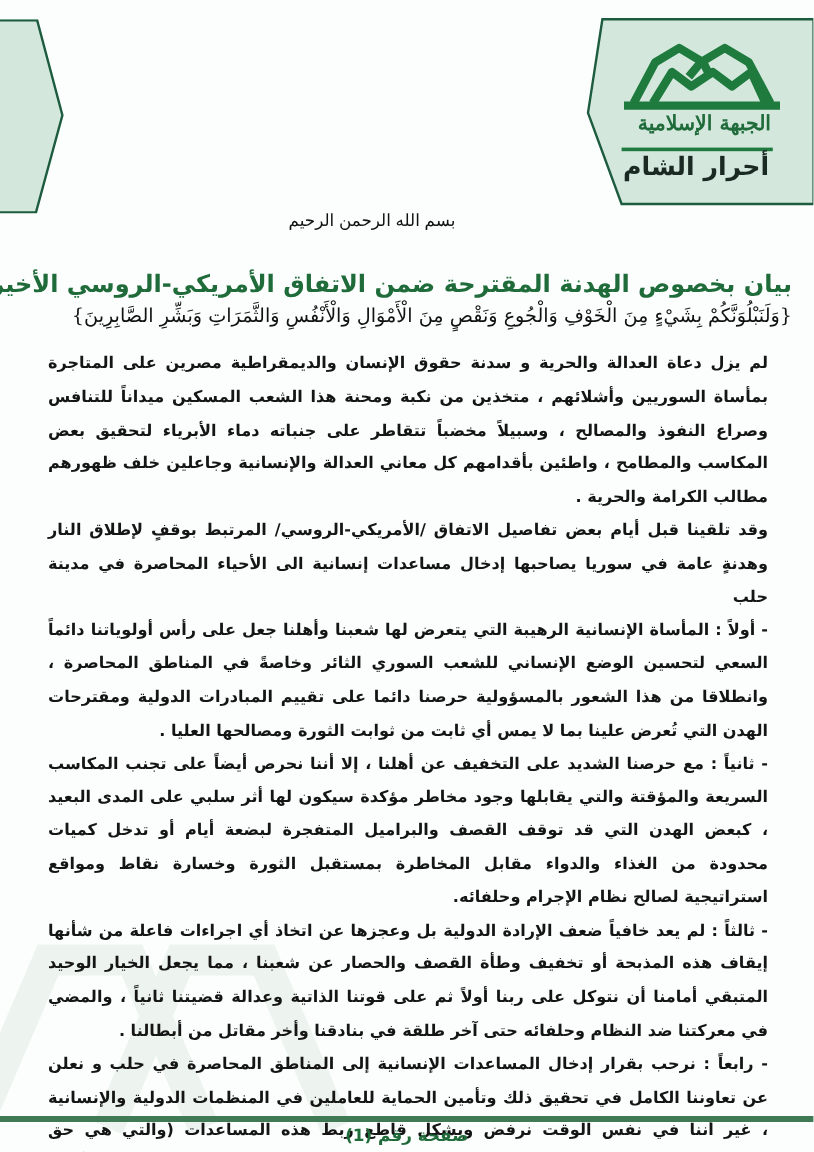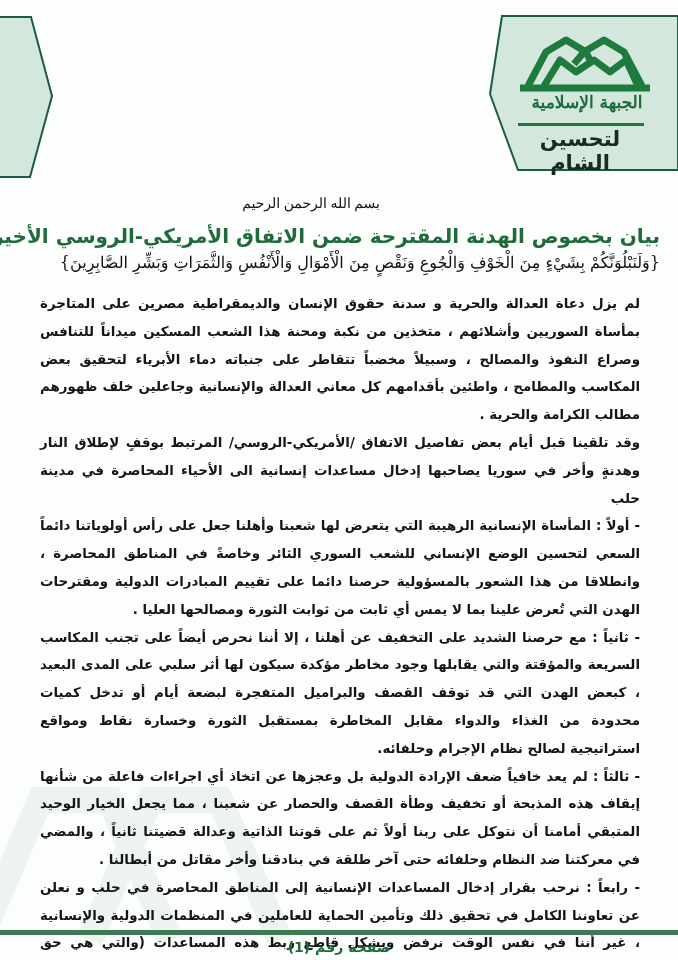--- a/index.html
+++ b/index.html
@@ -25,22 +25,22 @@
     font-weight: bold; letter-spacing: 0;
   }
   .logo-rule {
     position: absolute; right: 34px; top: 123px; width: 126px; height: 3px; background: #1f7a3e;
   }
   .logo-text-sub {
     position: absolute; right: 28px; top: 127px; width: 140px; text-align: center;
     font-family: "DejaVu Sans", sans-serif; font-size: 21px; font-weight: bold; color: #1a2a22; direction: rtl;
   }
   .basmala {
-    position: absolute; left: 240px; top: 175px; width: 140px; 
-    font-family: Liberation Serif, serif; font-size: 14px; color: #111; direction: rtl; margin-top: 20px;
+    position: absolute; left: 240px; top: 175px; width: 140px; text-align: center;
+    font-family: Liberation Sans, sans-serif; font-size: 14px; color: #111; direction: rtl;
   }
   .title {
     position: absolute; left: 60px; top: 224px; width: 600px; text-align: center;
     font-family: "DejaVu Sans", sans-serif; font-weight: bold; font-size: 20px; color: #1f6b3a;
     direction: rtl; white-space: nowrap;
   }
   .verse {
     position: absolute; left: 80px; top: 253px; width: 580px; text-align: center;
     font-family: "DejaVu Serif", serif; font-size: 16px; color: #111; direction: rtl; white-space: nowrap;
   }
@@ -78,31 +78,31 @@
     <polygon points="14,2 190,2 190,156 30,156 2,80" fill="#d3e7dd" stroke="#1d5c3e" stroke-width="2"></polygon>
     <g fill="none" stroke="#1f7a3e" stroke-width="7" stroke-linejoin="round">
       <path d="M40 72 L58 38 L78 26 L98 38 L104 50"></path>
       <path d="M86 50 L96 38 L116 26 L136 38 L154 72"></path>
       <path d="M56 72 L72 46 L88 58 L106 46 L122 58 L138 46 L150 72"></path>
       <line x1="32" y1="74" x2="162" y2="74"></line>
     </g>
   </svg>
   <div class="logo-text-main">الجبهة الإسلامية</div>
   <div class="logo-rule"></div>
-  <div class="logo-text-sub">لتحسين الشام</div>
+  <div class="logo-text-sub">أحرار الشام</div>
 </div>
 
 <div class="basmala">بسم الله الرحمن الرحيم</div>
 
 <div class="title">بيان بخصوص الهدنة المقترحة ضمن الاتفاق الأمريكي-الروسي الأخير</div>
 <div class="verse">{وَلَنَبْلُوَنَّكُمْ بِشَيْءٍ مِنَ الْخَوْفِ وَالْجُوعِ وَنَقْصٍ مِنَ الْأَمْوَالِ وَالْأَنْفُسِ وَالثَّمَرَاتِ وَبَشِّرِ الصَّابِرِينَ}</div>
 
 <div class="body-text">
   <p>لم يزل دعاة العدالة والحرية و سدنة حقوق الإنسان والديمقراطية مصرين على المتاجرة بمأساة السوريين وأشلائهم ، متخذين من نكبة ومحنة هذا الشعب المسكين ميداناً للتنافس وصراع النفوذ والمصالح ، وسبيلاً مخضباً تتقاطر على جنباته دماء الأبرياء لتحقيق بعض المكاسب والمطامح ، واطئين بأقدامهم كل معاني العدالة والإنسانية وجاعلين خلف ظهورهم مطالب الكرامة والحرية .</p>
-  <p>وقد تلقينا قبل أيام بعض تفاصيل الاتفاق /الأمريكي-الروسي/ المرتبط بوقفٍ لإطلاق النار وهدنةٍ وأخر في سوريا يصاحبها إدخال مساعدات إنسانية الى الأحياء المحاصرة في مدينة حلب</p>
+  <p>وقد تلقينا قبل أيام بعض تفاصيل الاتفاق /الأمريكي-الروسي/ المرتبط بوقفٍ لإطلاق النار وهدنةٍ عامة في سوريا يصاحبها إدخال مساعدات إنسانية الى الأحياء المحاصرة في مدينة حلب</p>
   <p>- أولاً : المأساة الإنسانية الرهيبة التي يتعرض لها شعبنا وأهلنا جعل على رأس أولوياتنا دائماً السعي لتحسين الوضع الإنساني للشعب السوري الثائر وخاصةً في المناطق المحاصرة ، وانطلاقا من هذا الشعور بالمسؤولية حرصنا دائما على تقييم المبادرات الدولية ومقترحات الهدن التي تُعرض علينا بما لا يمس أي ثابت من ثوابت الثورة ومصالحها العليا .</p>
   <p>- ثانياً : مع حرصنا الشديد على التخفيف عن أهلنا ، إلا أننا نحرص أيضاً على تجنب المكاسب السريعة والمؤقتة والتي يقابلها وجود مخاطر مؤكدة سيكون لها أثر سلبي على المدى البعيد ، كبعض الهدن التي قد توقف القصف والبراميل المتفجرة لبضعة أيام أو تدخل كميات محدودة من الغذاء والدواء مقابل المخاطرة بمستقبل الثورة وخسارة نقاط ومواقع استراتيجية لصالح نظام الإجرام وحلفائه.</p>
   <p>- ثالثاً : لم يعد خافياً ضعف الإرادة الدولية بل وعجزها عن اتخاذ أي اجراءات فاعلة من شأنها إيقاف هذه المذبحة أو تخفيف وطأة القصف والحصار عن شعبنا ، مما يجعل الخيار الوحيد المتبقي أمامنا أن نتوكل على ربنا أولاً ثم على قوتنا الذاتية وعدالة قضيتنا ثانياً ، والمضي في معركتنا ضد النظام وحلفائه حتى آخر طلقة في بنادقنا وأخر مقاتل من أبطالنا .</p>
   <p>- رابعاً : نرحب بقرار إدخال المساعدات الإنسانية إلى المناطق المحاصرة في حلب و نعلن عن تعاوننا الكامل في تحقيق ذلك وتأمين الحماية للعاملين في المنظمات الدولية والإنسانية ، غير أننا في نفس الوقت نرفض وبشكل قاطع ربط هذه المساعدات (والتي هي حق للسوريين) بأي هدن مناطقية أو حل سياسي مزعوم لم نجني منه حتى الساعة إلا مزيداً من القتل والدمار والتهجير والتغاضي عن القتلة والمجرمين ، كما أننا لا يمكن أن نقبل أبداً استثناء بنود الاتفاق لباقي المناطق المحاصرة والمنهكة من القصف والحصار ، والتي</p>
 </div>
 
 <div class="footer-rule"></div>
 <div class="page-number">صفحة رقم (1)</div>
 
 </body></html>

